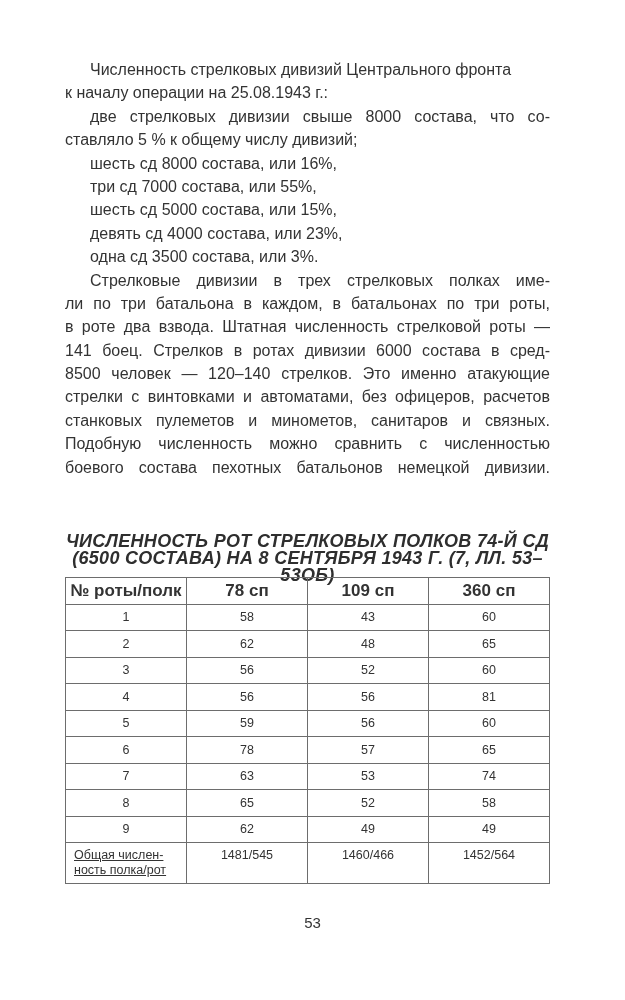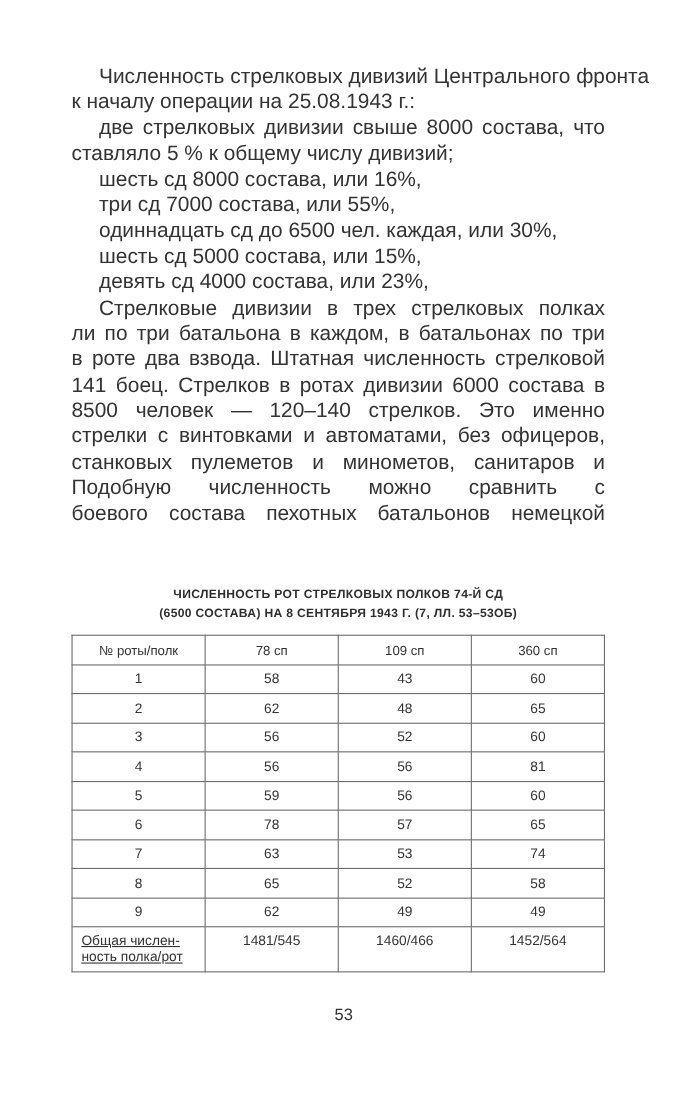--- a/index.html
+++ b/index.html
@@ -1,46 +1,46 @@
 <!DOCTYPE html>
 <html><head>
 <meta charset="utf-8">
 <style>
   html, body { margin: 0; padding: 0; background: #ffffff; }
   body { width: 625px; height: 1000px; position: relative; overflow: hidden;
          font-family: "Liberation Sans", sans-serif; color: #333333; }
   .text-block { position: absolute; left: 65px; width: 485px; top: 58px;
-                font-size: 19px; line-height: 23.4px; }
+                font-size: 16px; line-height: 23.4px; }
   .line { white-space: nowrap; height: 23.4px; }
   .line.indent { padding-left: 25px; }
   .line.just { text-align: justify; text-align-last: justify; white-space: normal; overflow: hidden; }
   .caption { position: absolute; left: 65px; width: 485px; top: 533px;
-             text-align: center; font-weight: bold; font-size: 11px; line-height: 17px; letter-spacing: 0.3px; color: #2e2e2e; }
+             text-align: center; font-weight: bold; font-size: 18px; line-height: 17px; letter-spacing: 0.3px; color: #2e2e2e; font-style: italic; }
   table.data { position: absolute; left: 65px; top: 577px; width: 485px;
                border-collapse: collapse; font-size: 12.5px; color: #333; }
   table.data td, table.data th { border: 1.5px solid #6d6d6d; text-align: center; height: 25.5px; padding: 0; }
-  table.data th { font-weight: normal; font-size: 12px; }
+  table.data th { font-weight: bold; font-size: 17px; }
   table.data col { width: 25%; }
   table.data td.total-label { text-align: left; padding-left: 8px; line-height: 15px; height: 40px; vertical-align: middle; text-decoration: underline; }
   table.data td.total-val { vertical-align: top; padding-top: 5px; }
   .page-num { position: absolute; left: 0; width: 625px; top: 914px; text-align: center; font-size: 15px; color: #333; }
 </style>
 </head>
 <body>
 
 <div class="text-block">
   <div class="line indent">Численность стрелковых дивизий Центрального фронта</div>
   <div class="line">к началу операции на 25.08.1943 г.:</div>
   <div class="line indent just">две стрелковых дивизии свыше 8000 состава, что со-</div>
   <div class="line">ставляло 5 % к общему числу дивизий;</div>
   <div class="line indent">шесть сд 8000 состава, или 16%,</div>
   <div class="line indent">три сд 7000 состава, или 55%,</div>
-  <div class="line indent">одиннадцать сд до 6500 чел. каждая, или 30%,</div>
   <div class="line indent">шесть сд 5000 состава, или 15%,</div>
   <div class="line indent">девять сд 4000 состава, или 23%,</div>
+  <div class="line indent">одна сд 3500 состава, или 3%.</div>
   <div class="line indent just">Стрелковые дивизии в трех стрелковых полках име-</div>
   <div class="line just">ли по три батальона в каждом, в батальонах по три роты,</div>
   <div class="line just">в роте два взвода. Штатная численность стрелковой роты —</div>
   <div class="line just">141 боец. Стрелков в ротах дивизии 6000 состава в сред-</div>
   <div class="line just">8500 человек — 120–140 стрелков. Это именно атакующие</div>
   <div class="line just">стрелки с винтовками и автоматами, без офицеров, расчетов</div>
   <div class="line just">станковых пулеметов и минометов, санитаров и связных.</div>
   <div class="line just">Подобную численность можно сравнить с численностью</div>
   <div class="line just">боевого состава пехотных батальонов немецкой дивизии.</div>
 </div>

